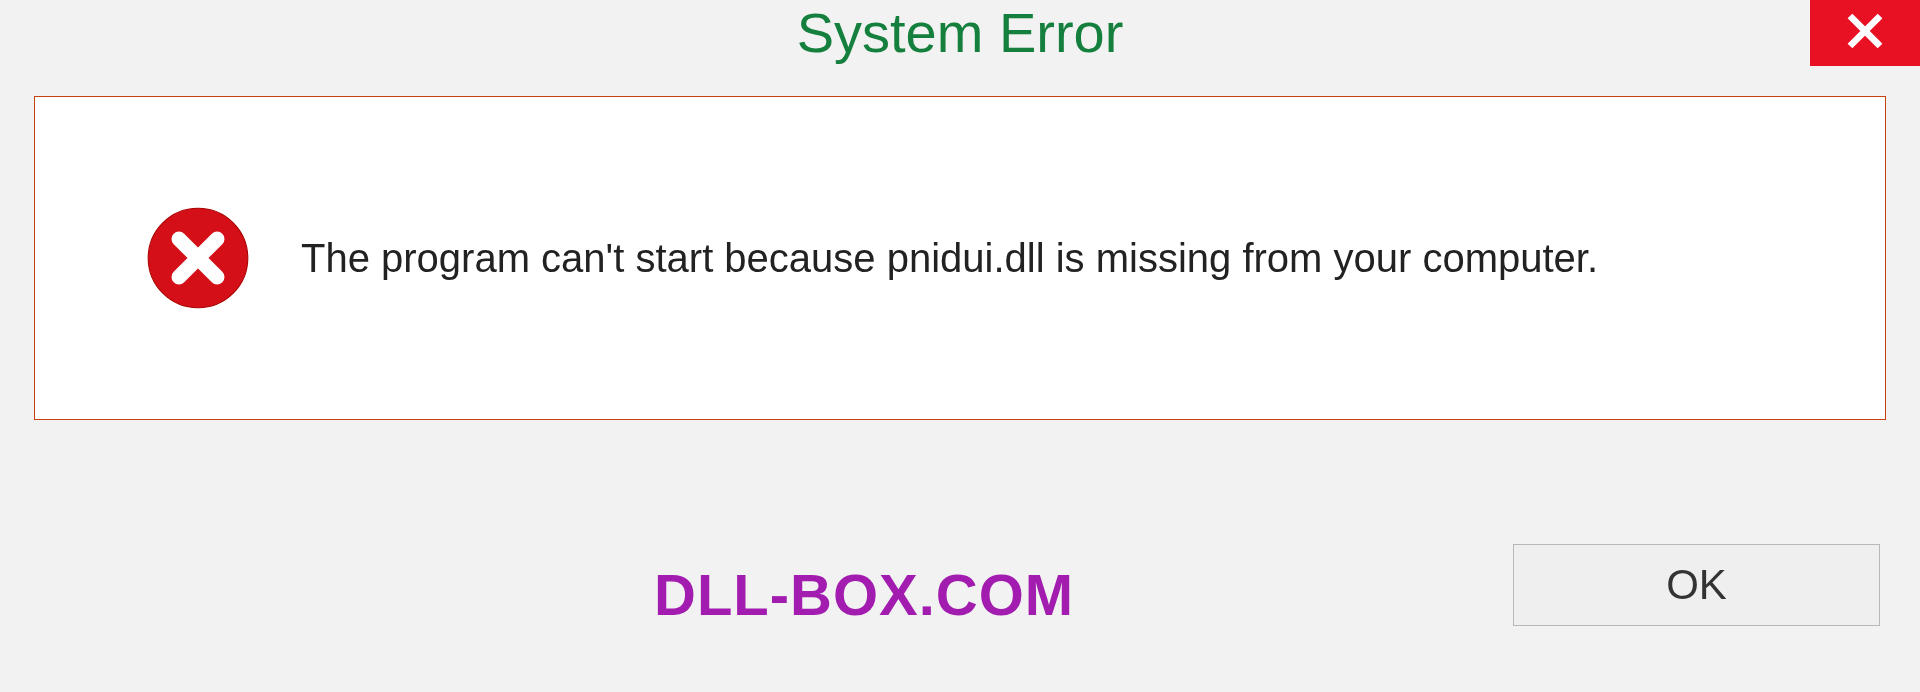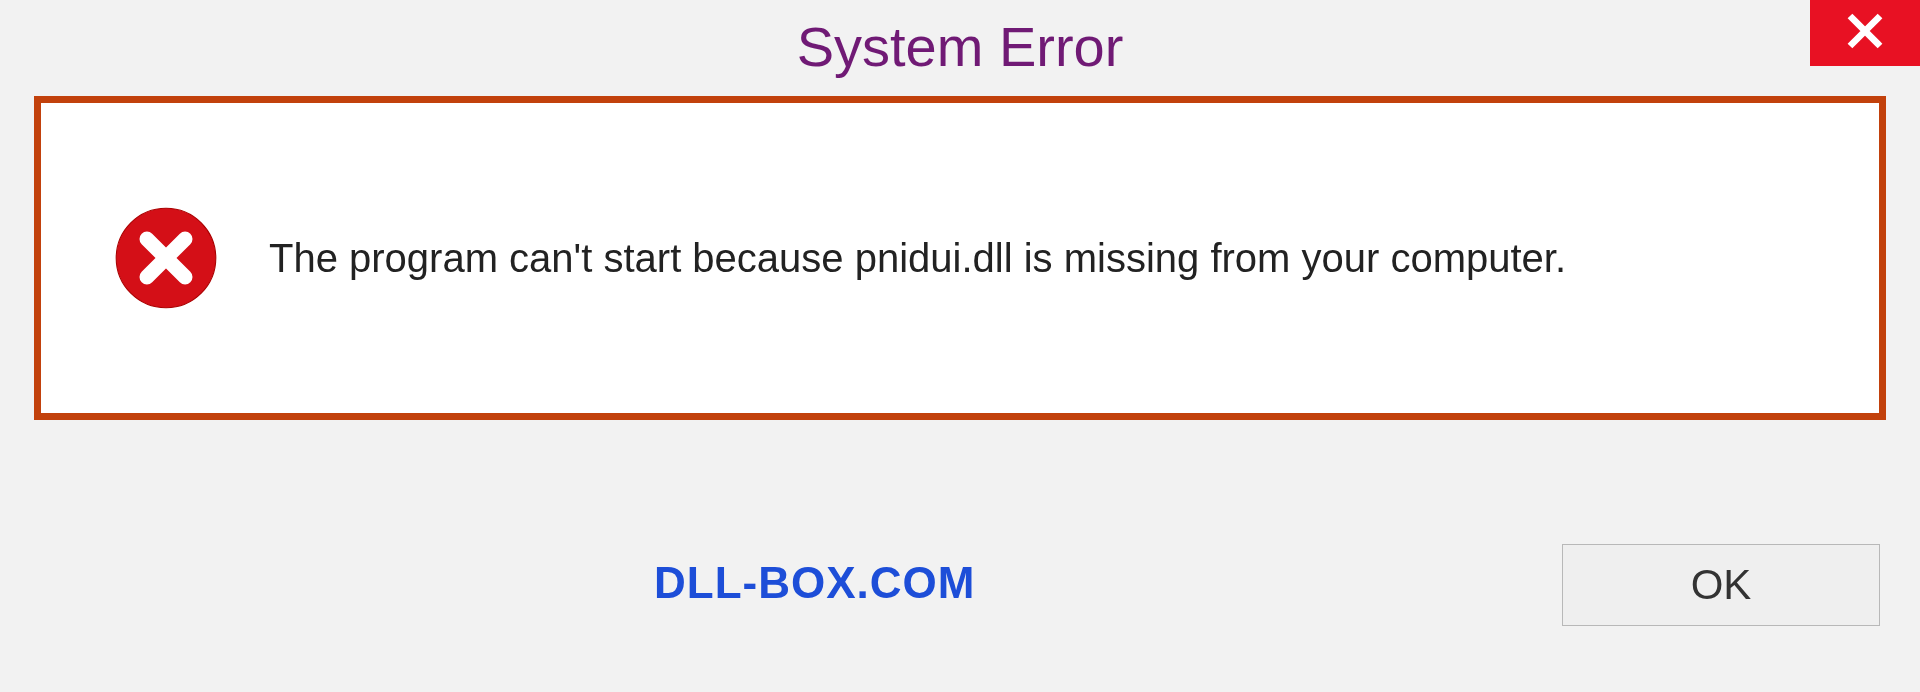--- a/index.html
+++ b/index.html
@@ -15,22 +15,21 @@
       position: relative;
       overflow: hidden;
     }
     .title-area {
       position: relative;
       height: 96px;
       text-align: center;
     }
     .title-text {
       font-size: 56px;
-      color: #701a75;
-      padding-top: 14px;
+      color: #15803d;
       font-weight: normal;
     }
     .close-btn {
       position: absolute;
       top: 0;
       right: 0;
       width: 110px;
       height: 66px;
       background: #e81123;
       display: flex;
@@ -38,25 +37,25 @@
       justify-content: center;
       cursor: pointer;
     }
     .close-btn svg {
       width: 38px;
       height: 38px;
     }
     .content-panel {
       margin: 0 34px;
       background: #ffffff;
-      border: 7px solid #c2410c;
+      border: 1px solid #c2410c;
       height: 324px;
       display: flex;
       align-items: center;
-      padding-left: 72px;
+      padding-left: 110px;
       gap: 50px;
     }
     .error-icon-wrap {
       width: 106px;
       height: 106px;
       flex-shrink: 0;
     }
     .error-icon-wrap svg {
       width: 100%;
       height: 100%;
@@ -68,32 +67,32 @@
       font-weight: normal;
     }
     .footer-area {
       position: relative;
       height: 272px;
       margin: 0 34px;
     }
     .watermark {
       position: absolute;
       left: 620px;
-      bottom: 84px;
-      font-size: 44px;
+      bottom: 64px;
+      font-size: 58px;
       font-weight: 900;
-      color: #1d4ed8;
+      color: #a21caf;
       letter-spacing: 1px;
       font-family: Arial, Helvetica, sans-serif;
     }
     .ok-button {
       position: absolute;
       right: 6px;
       bottom: 66px;
-      width: 318px;
+      width: 367px;
       height: 82px;
       background: #efefef;
       border: 1px solid #b8b8b8;
       font-size: 42px;
       color: #333;
       display: flex;
       align-items: center;
       justify-content: center;
       cursor: pointer;
       font-family: Arial, Helvetica, sans-serif;

